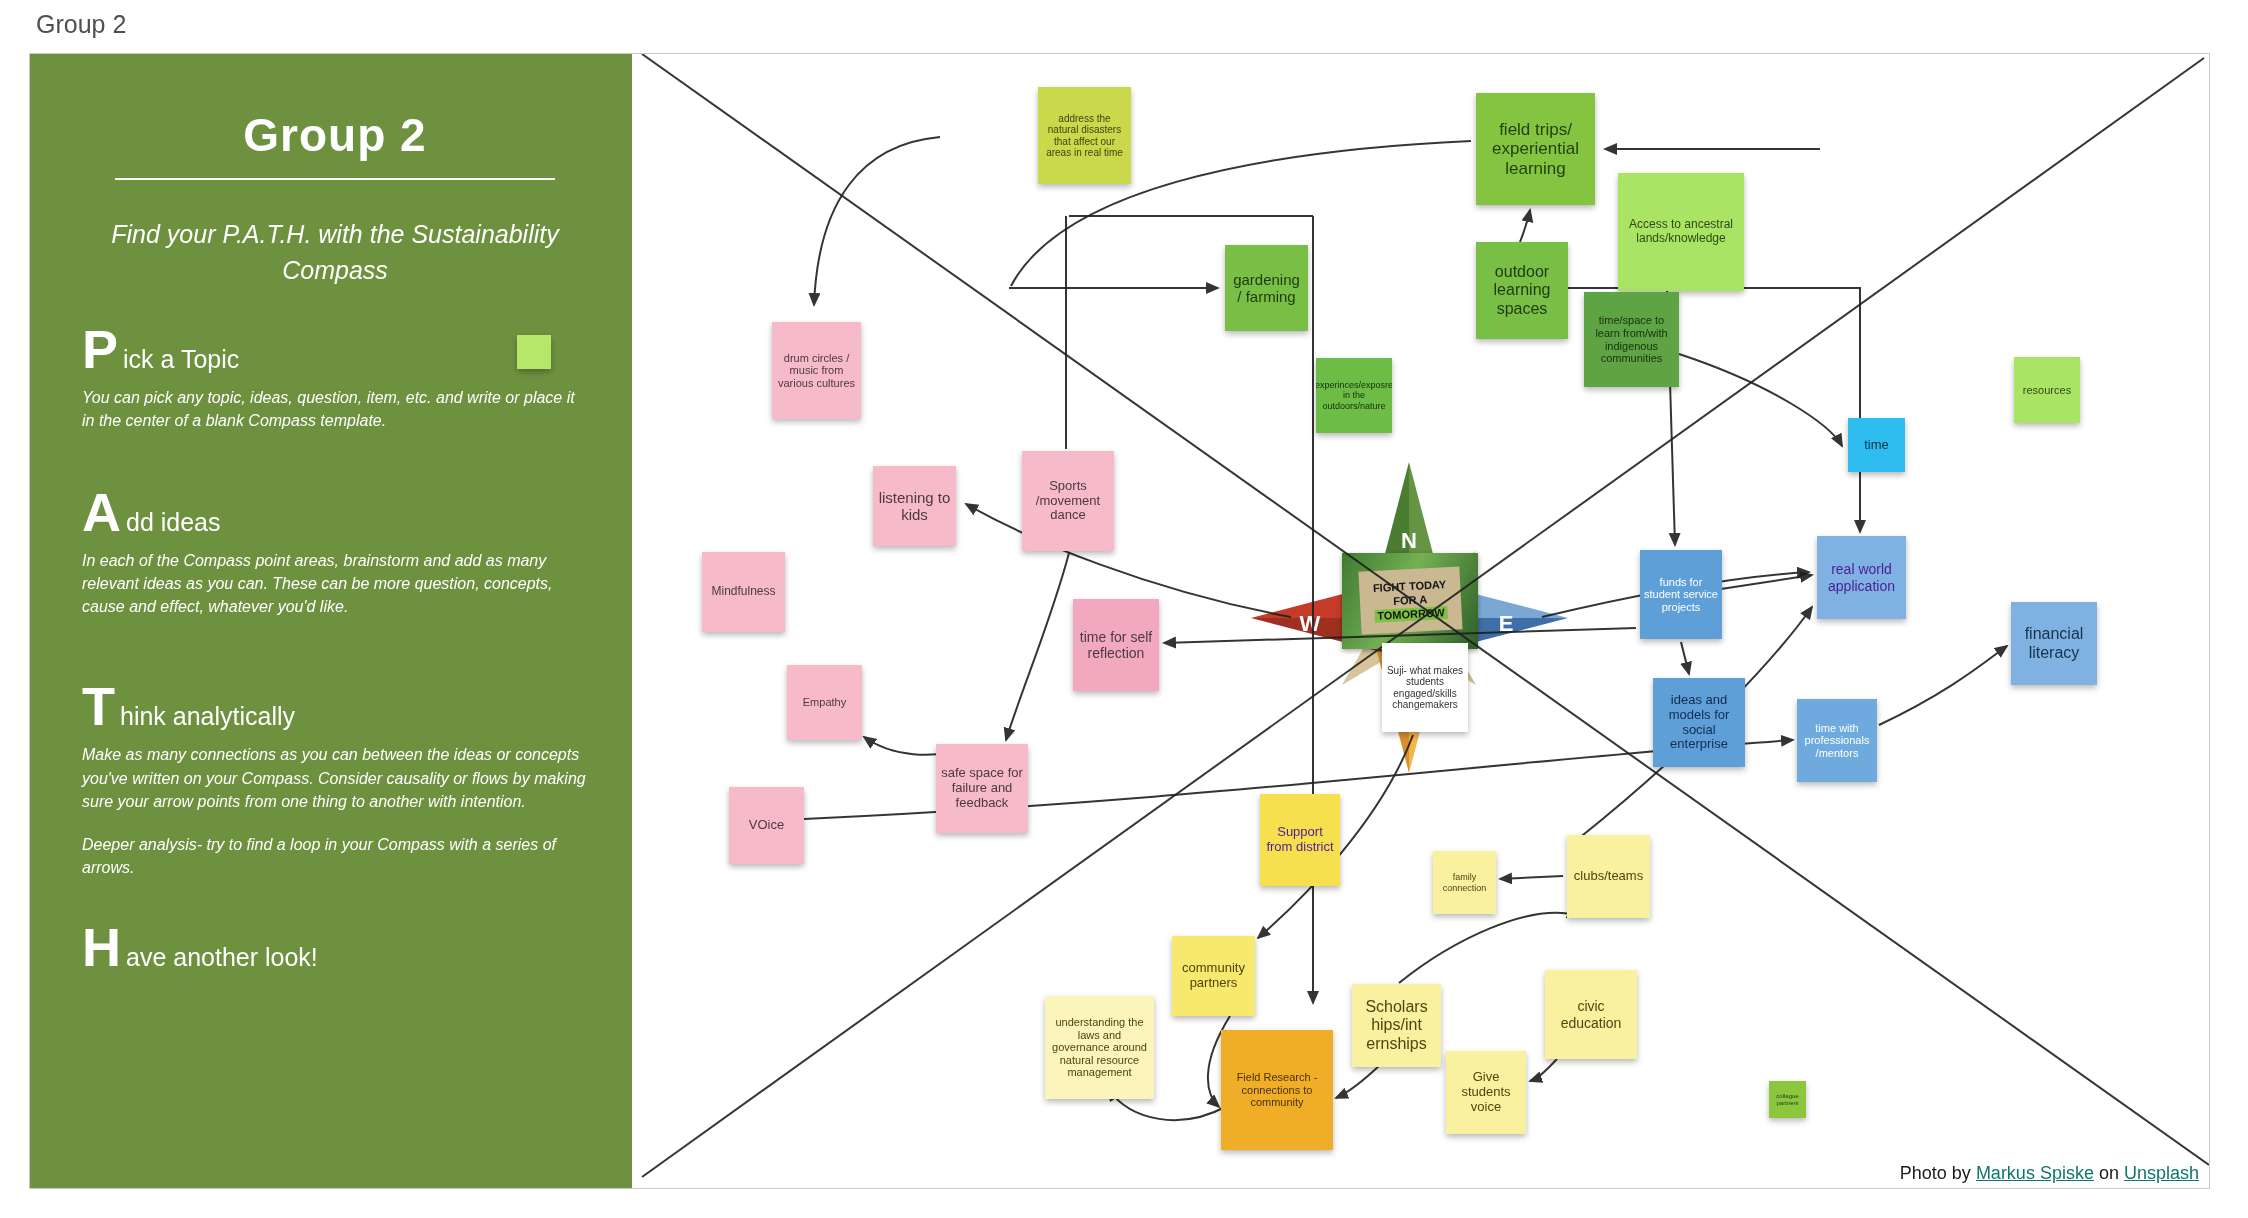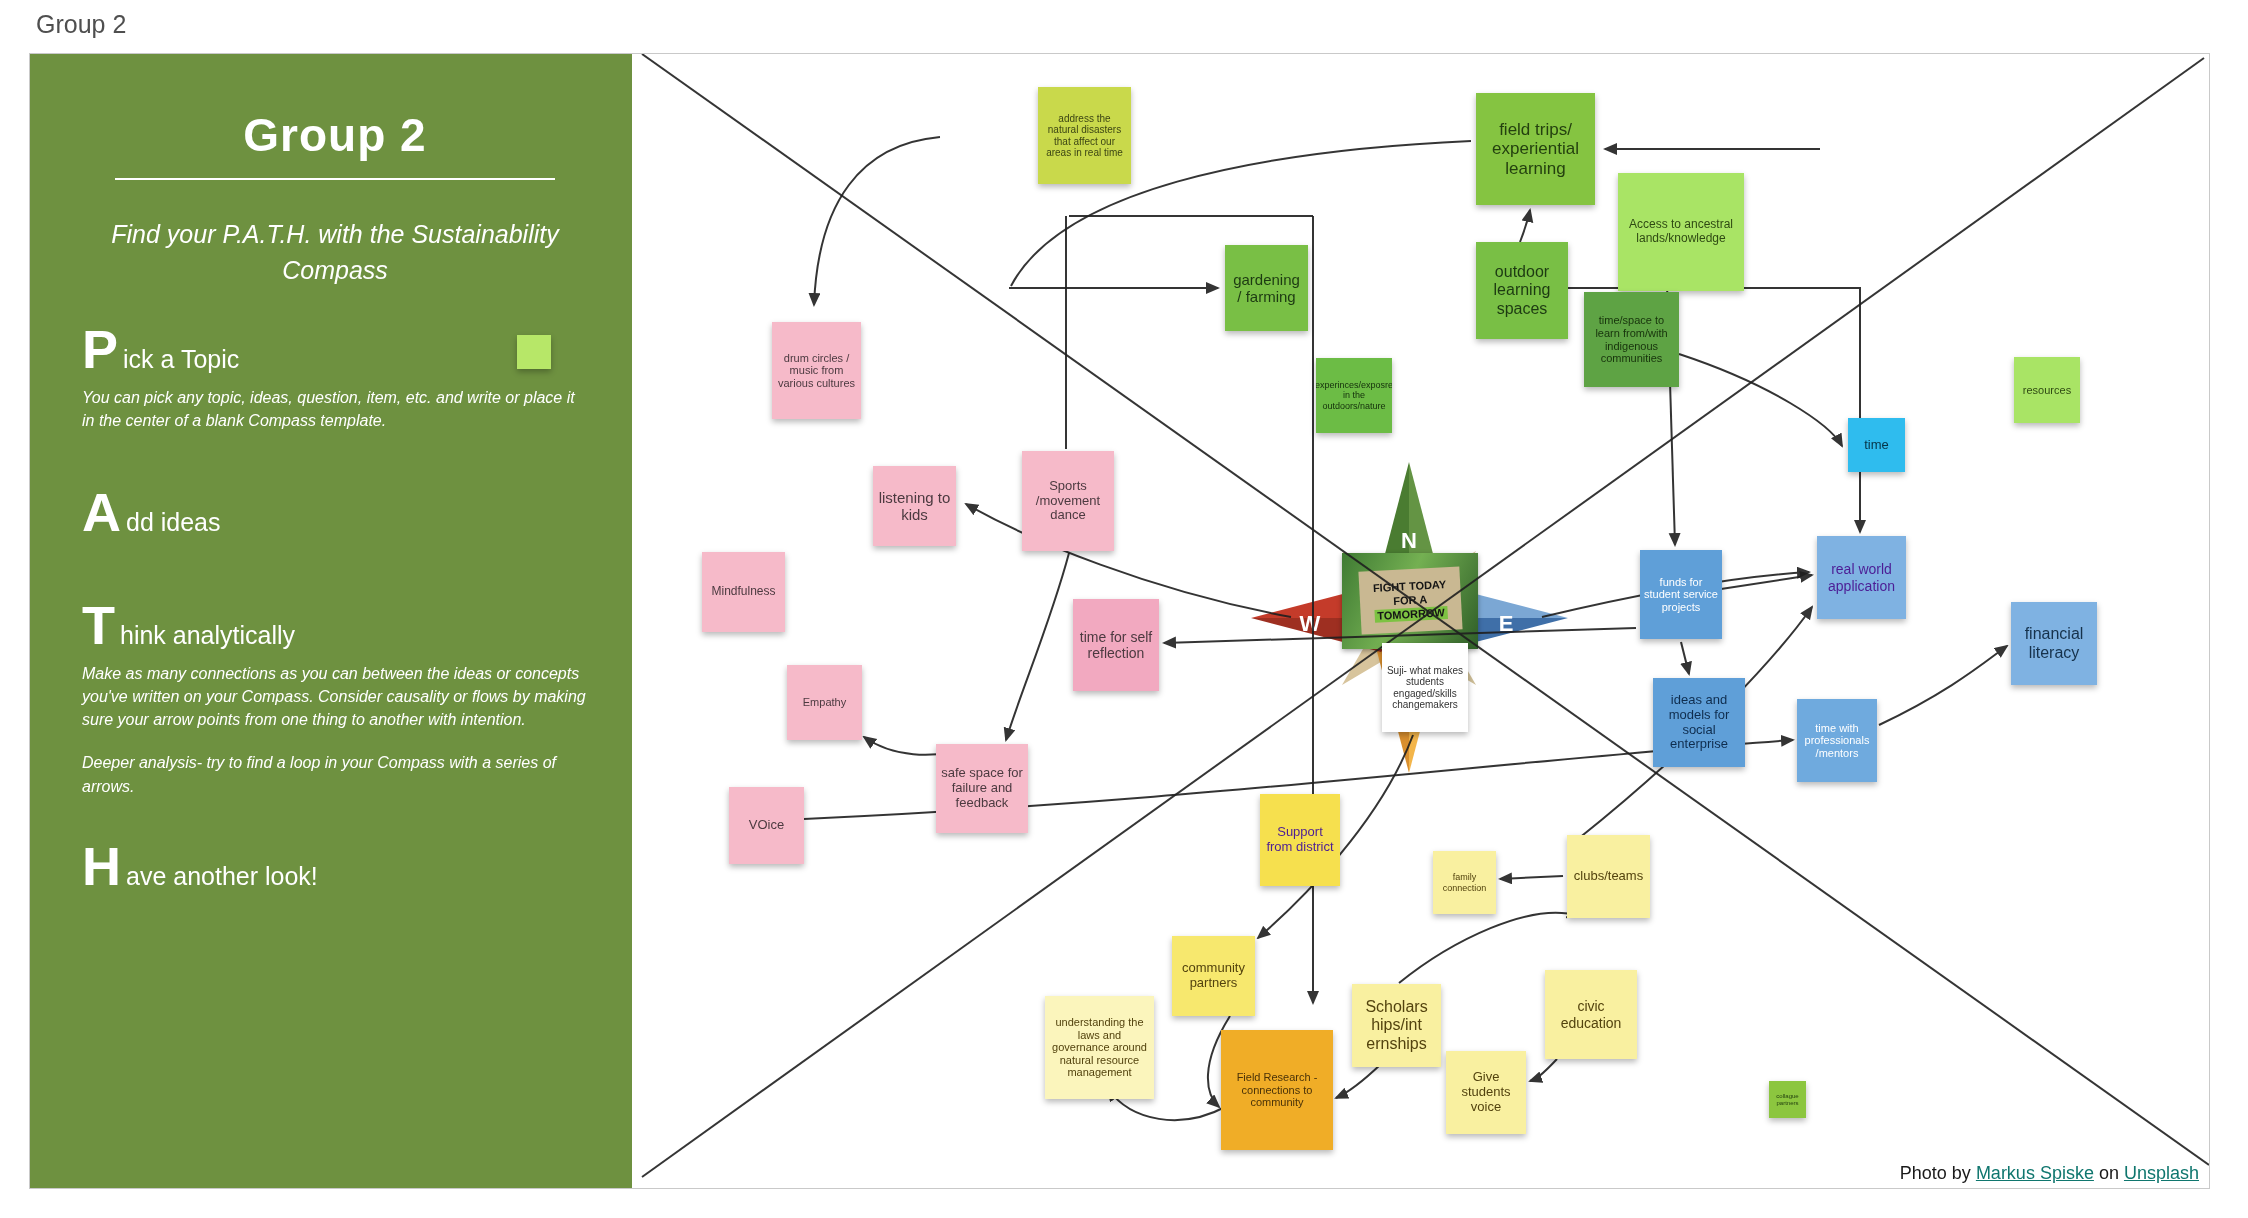--- a/index.html
+++ b/index.html
@@ -63,20 +63,21 @@
             <span class="head-rest">ick a Topic</span>
         </div>
         <p class="instr-body">You can pick any topic, ideas, question, item, etc. and write or place it in the center of a blank Compass template.</p>
       </section>
 
       <section class="m2">
         <div class="instr-head">
           <span class="drop">A</span>
             <span class="head-rest">dd ideas</span>
         </div>
+        <p class="instr-body">In each of the Compass point areas, brainstorm and add as many relevant ideas as you can. These can be more question, concepts, cause and effect, whatever you'd like.</p>
       </section>
 
       <section class="m3">
         <div class="instr-head">
           <span class="drop">T</span>
             <span class="head-rest">hink analytically</span>
         </div>
         <p class="instr-body">Make as many connections as you can between the ideas or concepts you've written on your Compass. Consider causality or flows by making sure your arrow points from one thing to another with intention.</p>
         <p class="instr-body second">Deeper analysis- try to find a loop in your Compass with a series of arrows.</p>
       </section>

